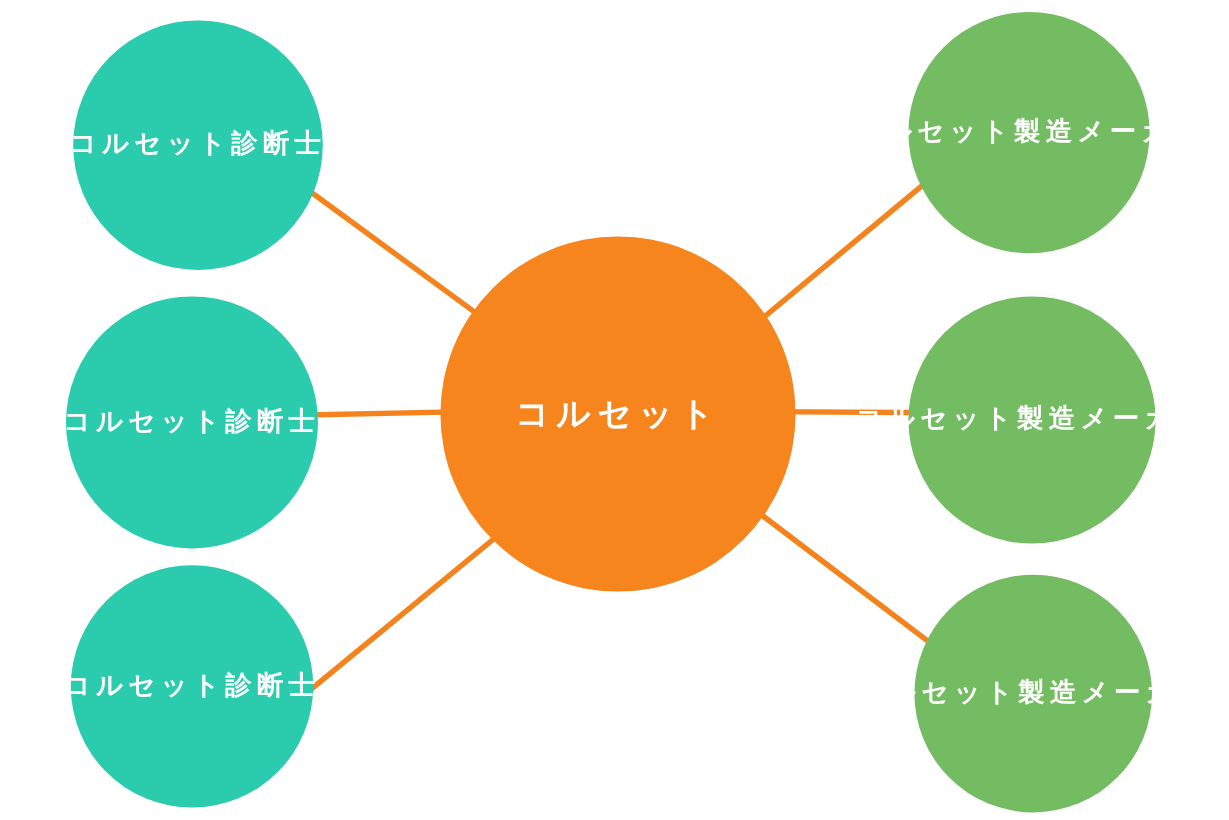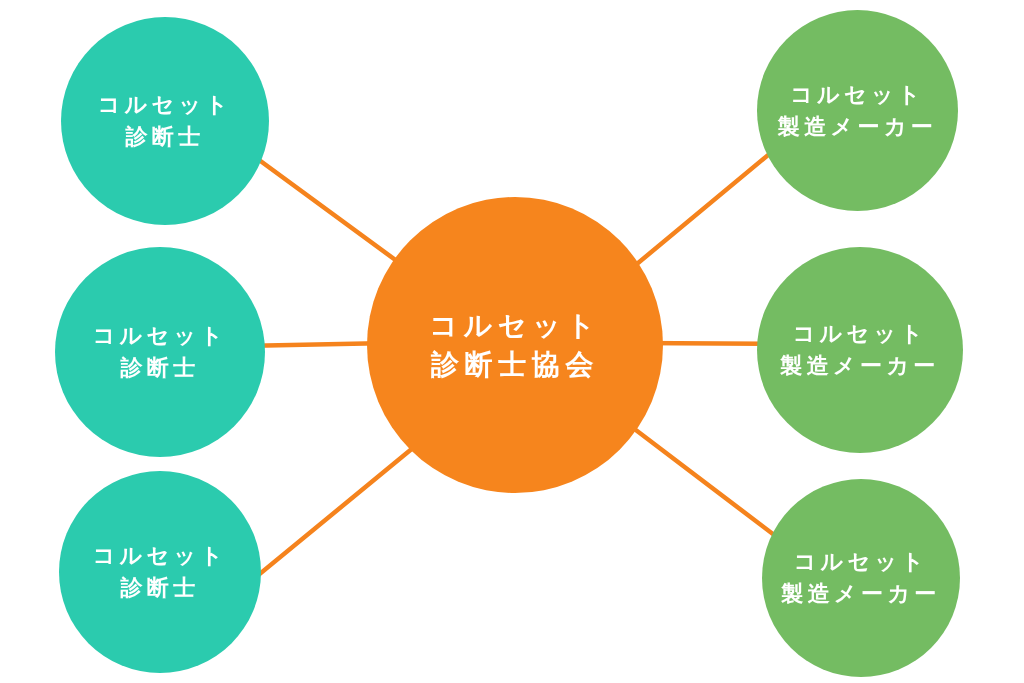--- a/index.html
+++ b/index.html
@@ -24,21 +24,20 @@
   }
   .lines line {
     stroke: var(--connector, #f5831d);
     stroke-width: 4.5;
     stroke-linecap: round;
   }
   .node {
     position: absolute;
     border-radius: 50%;
     display: flex;
-    flex-direction: column;
     align-items: center;
     justify-content: center;
     text-align: left;
     color: var(--label-text, #ffffff);
     font-weight: bold;
     box-sizing: border-box;
     user-select: none;
   }
   .node span {
     display: block;
@@ -105,16 +104,15 @@
     <span>製造メーカー</span>
   </div>
 
   <div class="node green satellite n-br">
     <span>コルセット</span>
     <span>製造メーカー</span>
   </div>
 
   <div class="node orange hub n-c">
     <span>コルセット</span>
-    <span>診断士協会</span>
   </div>
 
 </div>
 
 </body></html>

